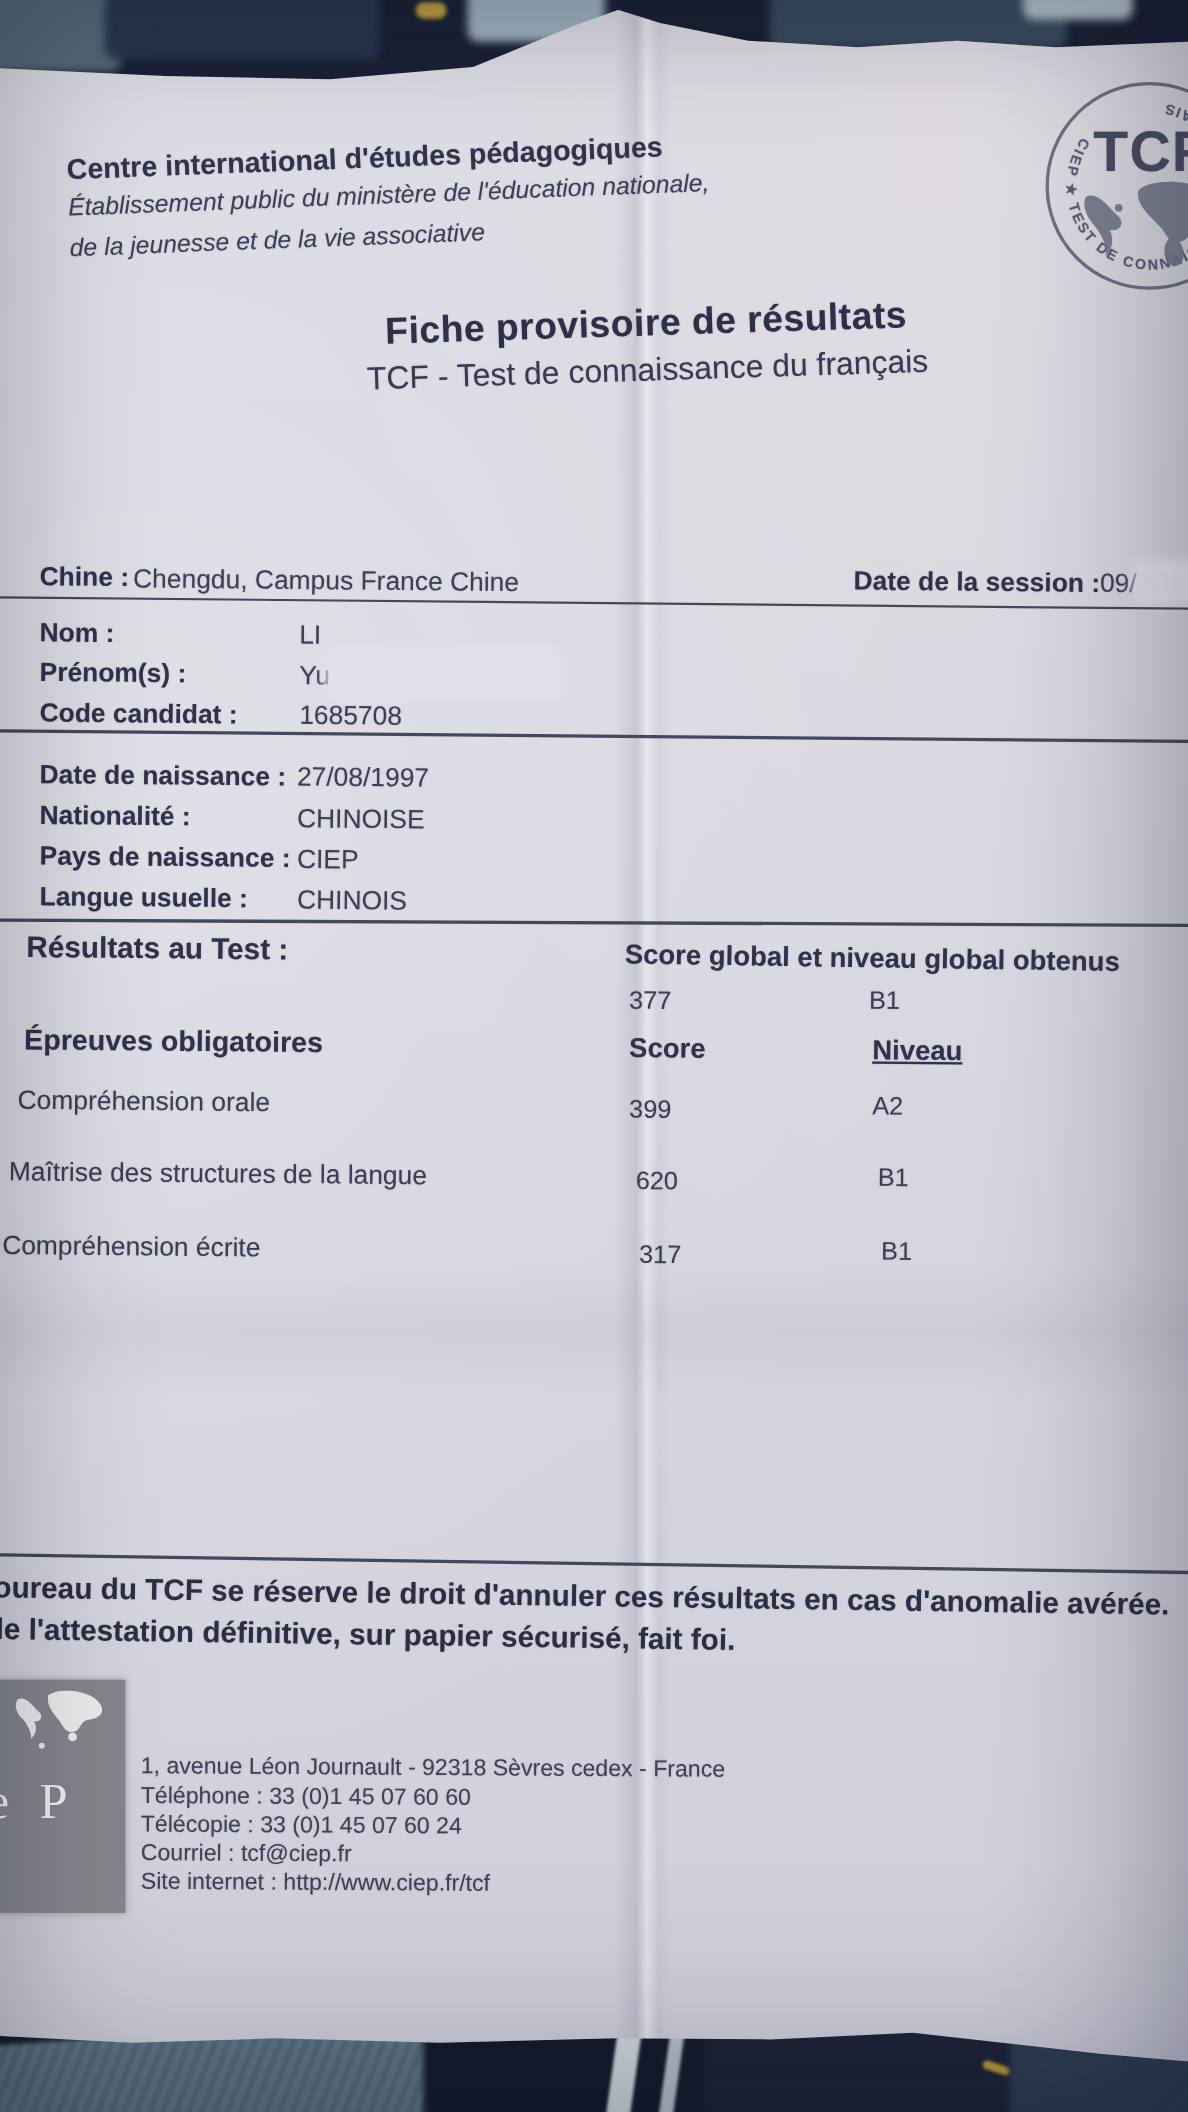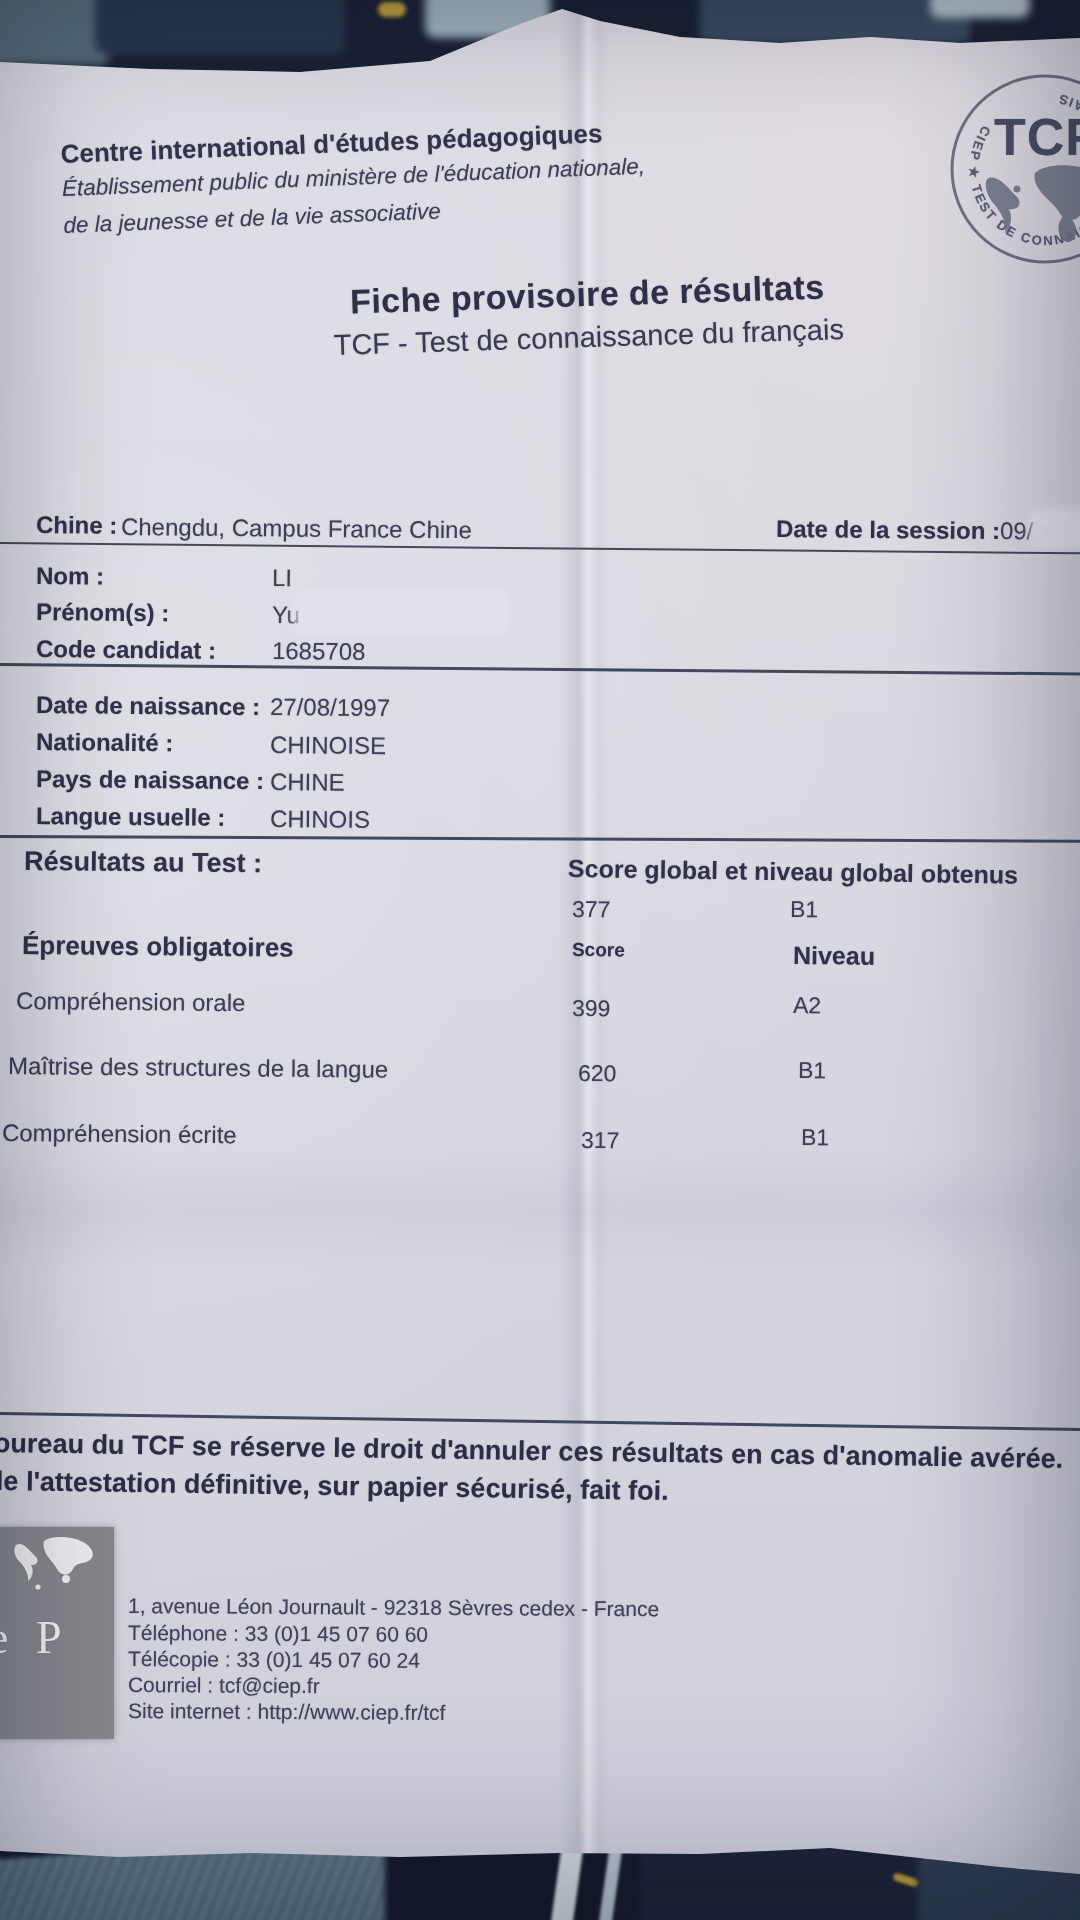--- a/index.html
+++ b/index.html
@@ -78,22 +78,22 @@
   .l-nat{left:36px;top:728px}  .v-nat{left:270px;top:731px}
   .l-pays{left:36px;top:765px} .v-pays{left:270px;top:768px}
   .l-lang{left:36px;top:802px} .v-lang{left:270px;top:805px}
   .hr3{top:835px;height:3px;transform:rotate(0.25deg);}
   
   .s-label{left:24px;top:846px;font-size:27px;}
   .g-header{left:568px;top:854px;font-size:25px;font-weight:bold;color:#2f324a;}
   .g-score{left:572px;top:896px;font-size:23px;}
   .g-level{left:790px;top:896px;font-size:23px;}
   .t-h-name{left:22px;top:930px;font-size:26px;}
-  .t-h-score{left:572px;top:939px;font-size:19px;}
-  .t-h-level{left:793px;top:941px;font-size:25px;}
+  .t-h-score{left:572px;top:939px;font-size:25px;}
+  .t-h-level{left:793px;top:941px;font-size:25px;text-decoration:underline;}
   .t-r0-name{left:16px;top:987px}  .t-r0-score{left:572px;top:995px} .t-r0-level{left:793px;top:992px}
   .t-r1-name{left:8px;top:1052px}  .t-r1-score{left:578px;top:1060px}.t-r1-level{left:798px;top:1057px}
   .t-r2-name{left:2px;top:1119px}  .t-r2-score{left:581px;top:1127px}.t-r2-level{left:801px;top:1124px}
   .row-name{font-size:24px;color:#3b3e56;}
   .row-num{font-size:23px;color:#3b3e56;}
   
   .hr4{top:1412px;height:2.5px;transform:rotate(0.85deg);}
   .disc{font-size:27px;font-weight:bold;color:#2b2e44;}
   .disc1{left:-6px;top:1428px}
   .disc2{left:-4px;top:1466px}
@@ -178,21 +178,21 @@
     <span class="redact redact-prenom"></span>
     <span class="abs label l-code t-dn05">Code candidat :</span>
     <span class="abs value v-code t-dn05">1685708</span>
     <div class="hr hr2"></div>
 
     <span class="abs label l-dn t-dn05">Date de naissance :</span>
     <span class="abs value v-dn t-dn05">27/08/1997</span>
     <span class="abs label l-nat t-dn05">Nationalité :</span>
     <span class="abs value v-nat t-dn05">CHINOISE</span>
     <span class="abs label l-pays t-dn05">Pays de naissance :</span>
-    <span class="abs value v-pays t-dn05">CHINE</span>
+    <span class="abs value v-pays t-dn05">CIEP</span>
     <span class="abs label l-lang t-dn05">Langue usuelle :</span>
     <span class="abs value v-lang t-dn05">CHINOIS</span>
     <div class="hr hr3"></div>
 
     <span class="abs label s-label t-dn05">Résultats au Test :</span>
     <span class="abs g-header t-dn08">Score global et niveau global obtenus</span>
     <span class="abs row-num g-score t-dn05">377</span>
     <span class="abs row-num g-level t-dn05">B1</span>
 
     <span class="abs label t-h-name t-dn05">Épreuves obligatoires</span>

